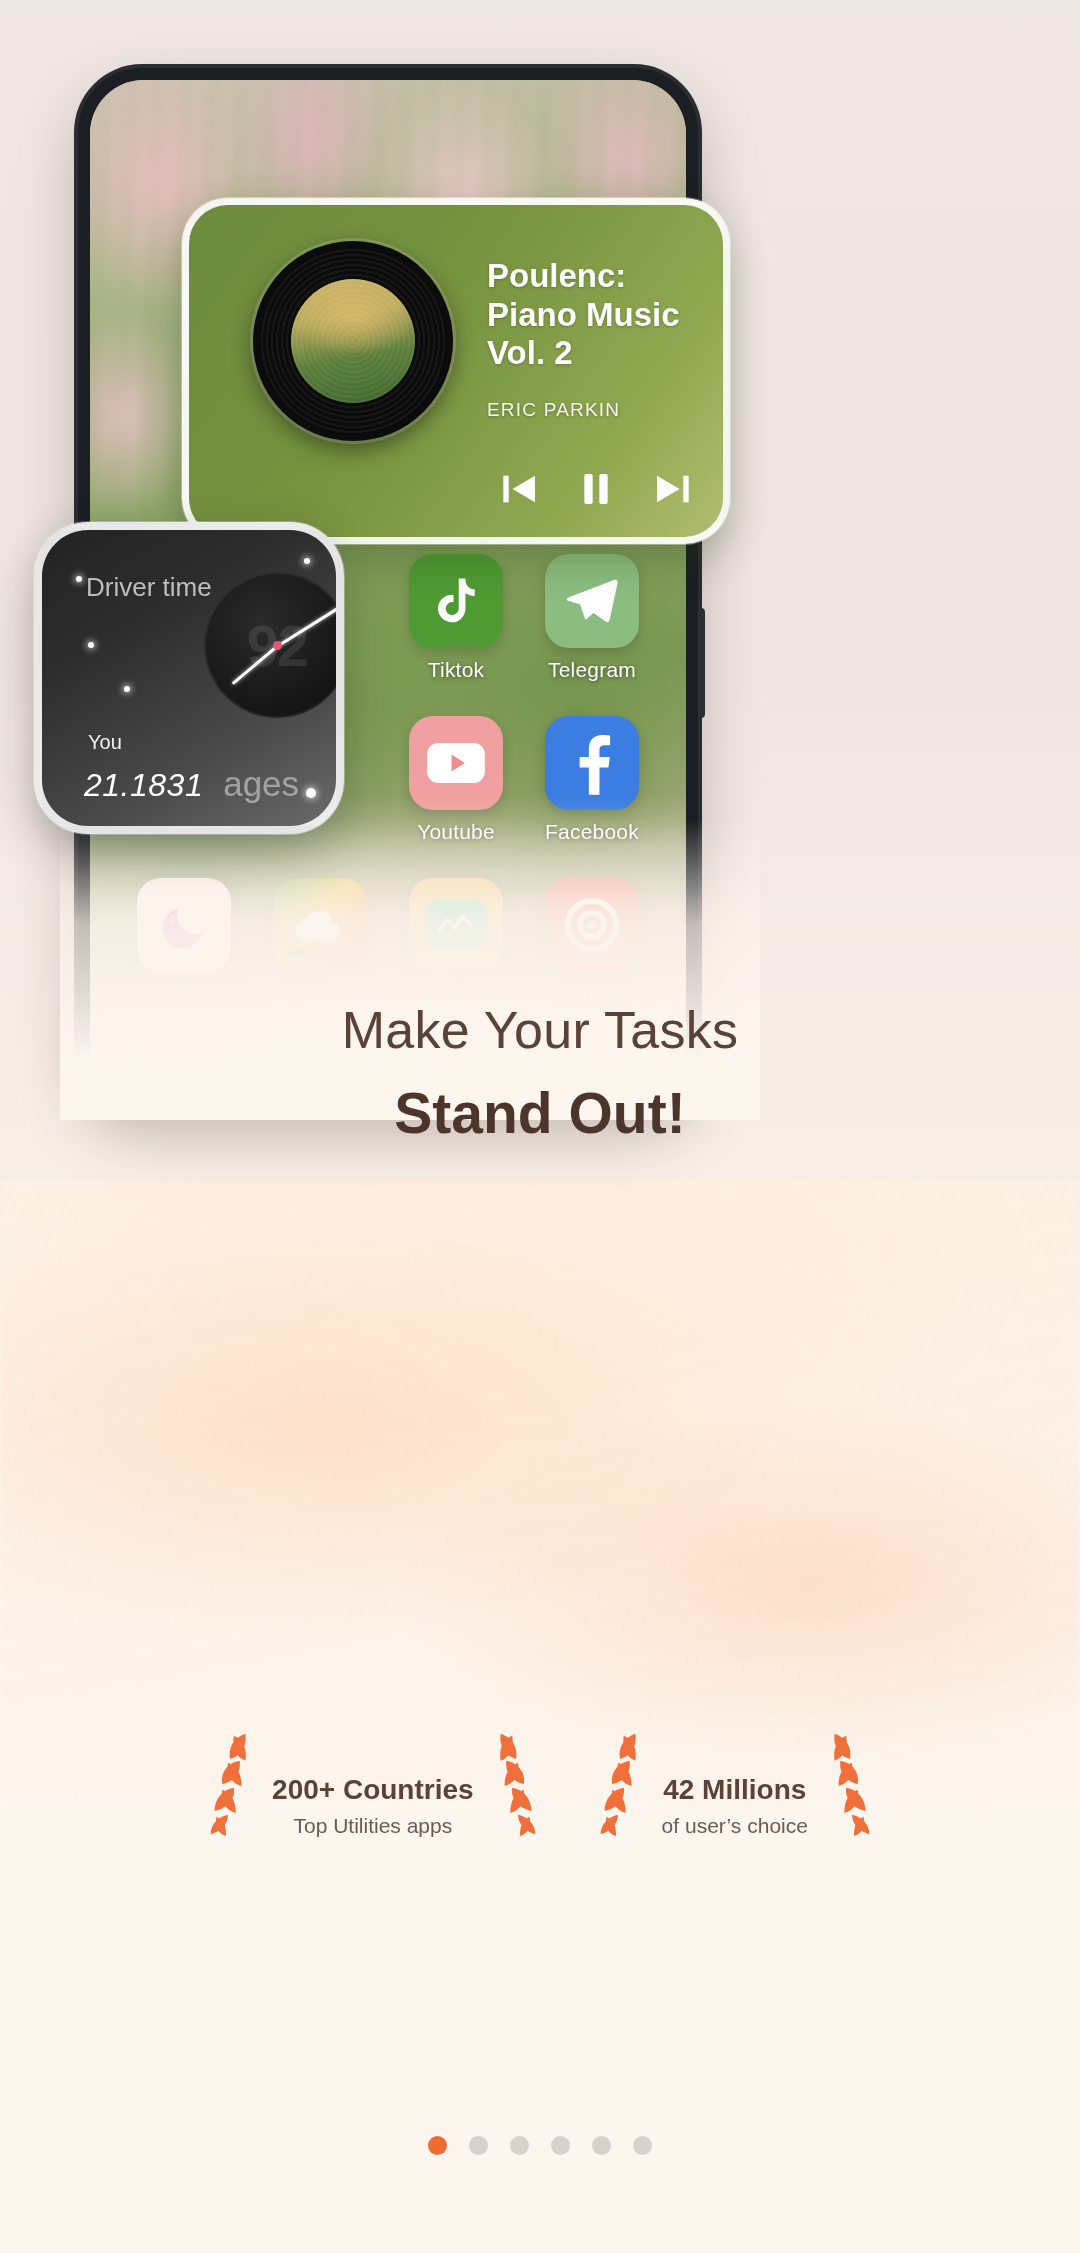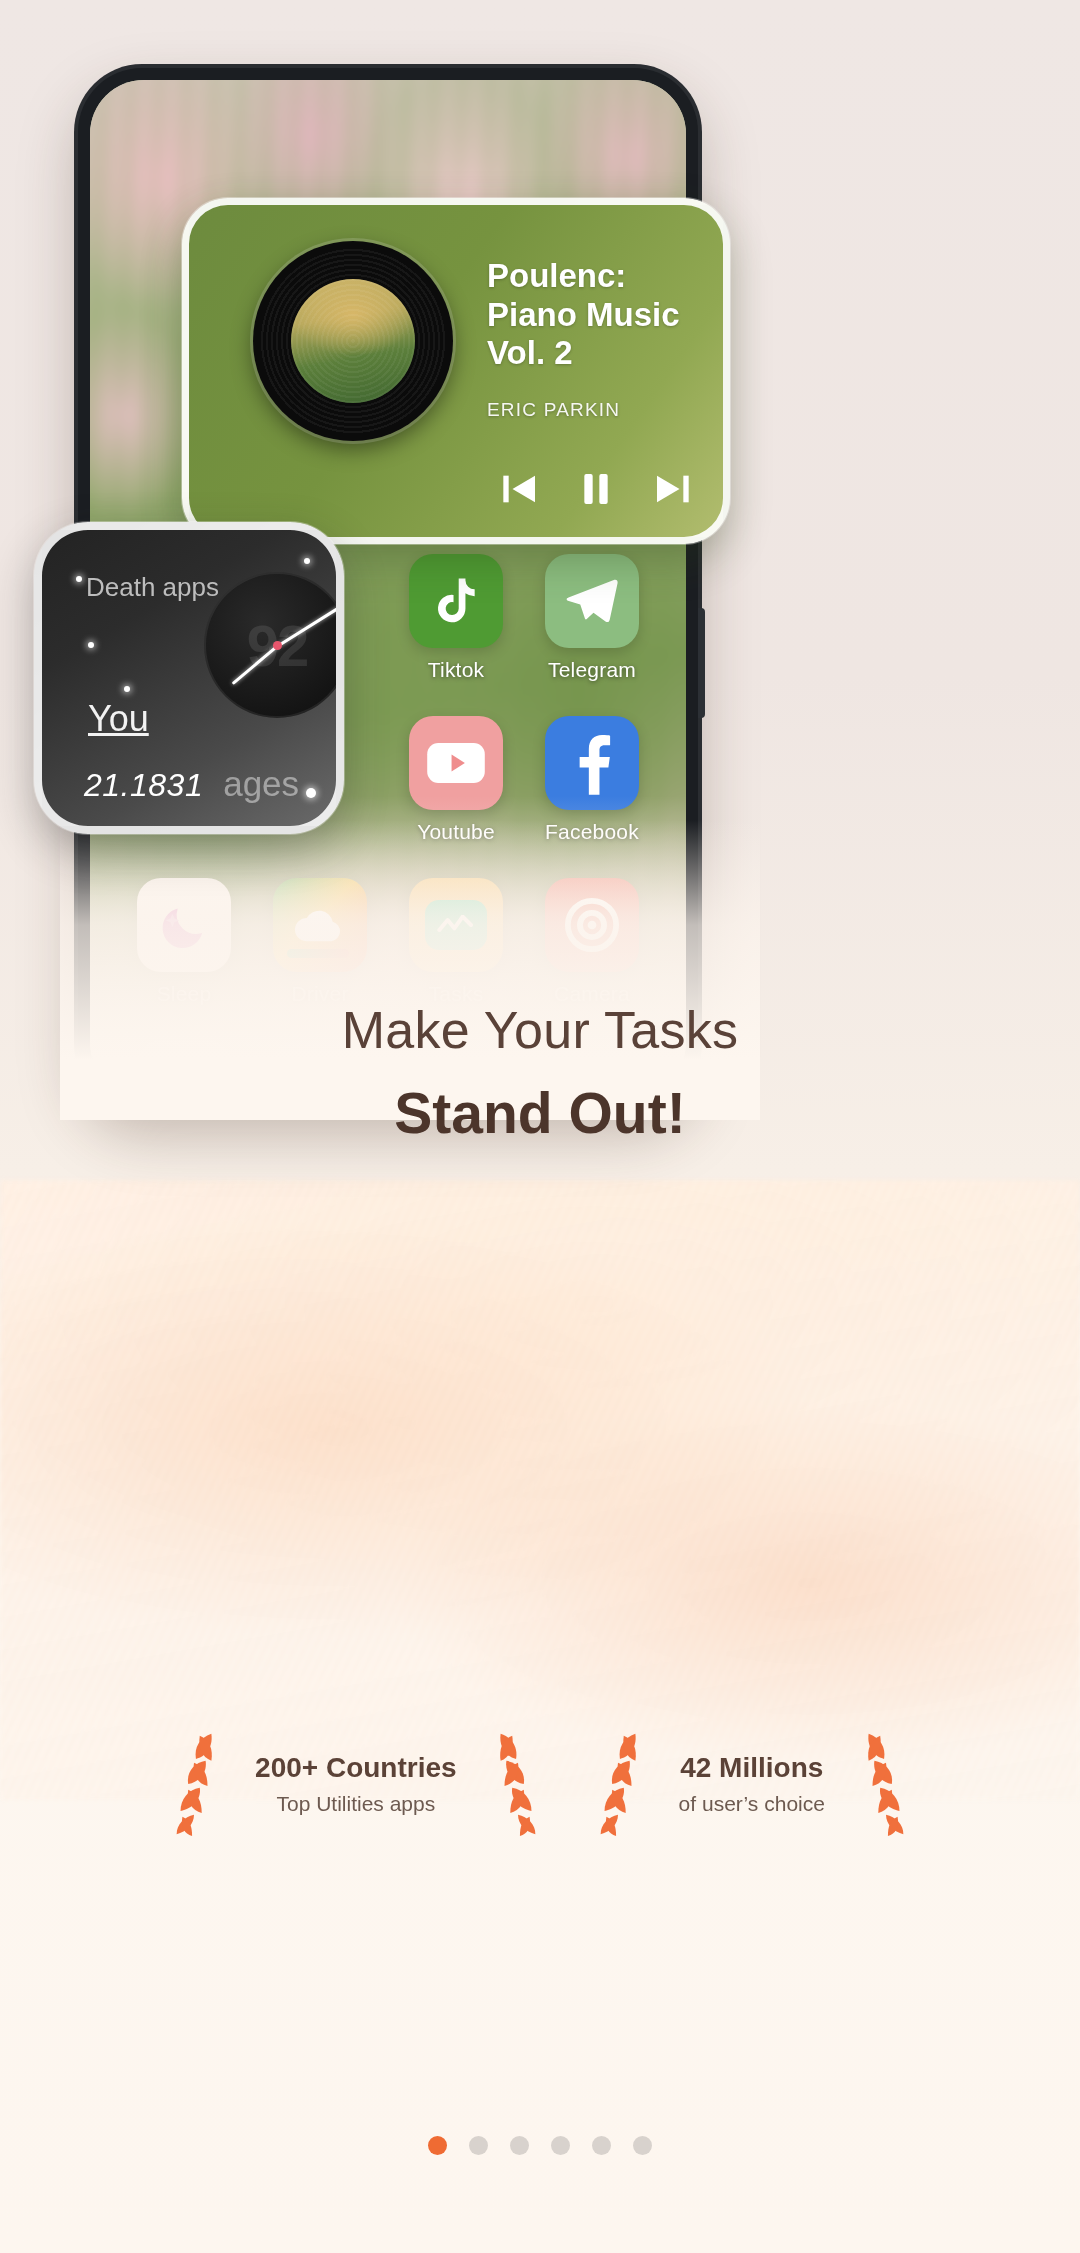--- a/index.html
+++ b/index.html
@@ -188,22 +188,22 @@
   #deathtime-widget .hand.h2{ width:58px; transform:rotate(140deg); }
   #deathtime-widget .pin{
     position:absolute;left:50%;top:50%;width:9px;height:9px;margin:-4px 0 0 -4px;
     background:#e8566d;border-radius:50%;
   }
   #deathtime-widget .star{
     position:absolute;width:6px;height:6px;border-radius:50%;background:#fff;
     box-shadow:0 0 6px 2px rgba(255,255,255,.55);
   }
   #deathtime-widget .you{
-    position:absolute; left:46px; bottom:86px;
-    font-size:36px; color:#f2f2f2;text-decoration:underline;
+    position:absolute; left:46px; bottom:72px;
+    font-size:20px; color:#f2f2f2;
   }
   #deathtime-widget .age-row{
     position:absolute; left:42px; bottom:22px;
     display:flex; align-items:baseline;
   }
   #deathtime-widget .age-num{
     font-size:32px; font-style:italic; color:#fff; letter-spacing:.5px;
   }
   #deathtime-widget .age-unit{
     font-size:35px; color:rgba(255,255,255,.45); margin-left:20px;text-align:right;
@@ -214,21 +214,21 @@
     position:absolute; left:0; right:0; top:1000px; text-align:center; z-index:12;
   }
   #headline .l1{ font-size:52px; color:#5a4238; letter-spacing:.3px; }
   #headline .l2{ font-size:57px; color:#4c352b; font-weight:bold; margin-top:20px; }
 
   
   #stats{
     position:absolute; left:0; right:0; top:1730px;
     display:flex; justify-content:center; align-items:center; gap:34px; z-index:12;
   }
-  .stat{ display:flex; align-items:center; gap:28px; }
+  .stat{ display:flex; align-items:flex-end; gap:11px; }
   .stat .txt{ text-align:center; }
   .stat .big{ font-size:28px; font-weight:bold; color:#5b4237; white-space:nowrap; }
   .stat .small{ font-size:21px; color:#6d5a50; margin-top:8px; white-space:nowrap; }
 
   
   #next-step{
     position:absolute; left:40px; top:1932px; width:1000px; height:128px;
     border-radius:64px;
     background:linear-gradient(95deg,#f2693a 0%, #f47b40 50%, #fa8b4d 100%);
     display:flex; align-items:center; justify-content:center;
@@ -404,21 +404,21 @@
       <span class="ctrl">
         <svg width="34" height="30" viewBox="0 0 20 18" aria-hidden="true">
             <path d="M1 1 14.5 9 1 17Z" fill="#fff"></path>
             <rect x="16.8" y="1" width="3.2" height="16" fill="#fff"></rect>
           </svg>
       </span>
     </div>
   </div>
 
   <div id="deathtime-widget">
-    <div class="dt-label">Death apps</div>
+    <div class="dt-label">Driver time</div>
 
     <div class="dial">
       <div class="ghost">92</div>
       <div class="hand h1"></div>
       <div class="hand h2"></div>
       <div class="pin"></div>
     </div>
 
     <div class="star" style="left:34px;top:46px;"></div>
     <div class="star" style="left:46px;top:112px;"></div>

